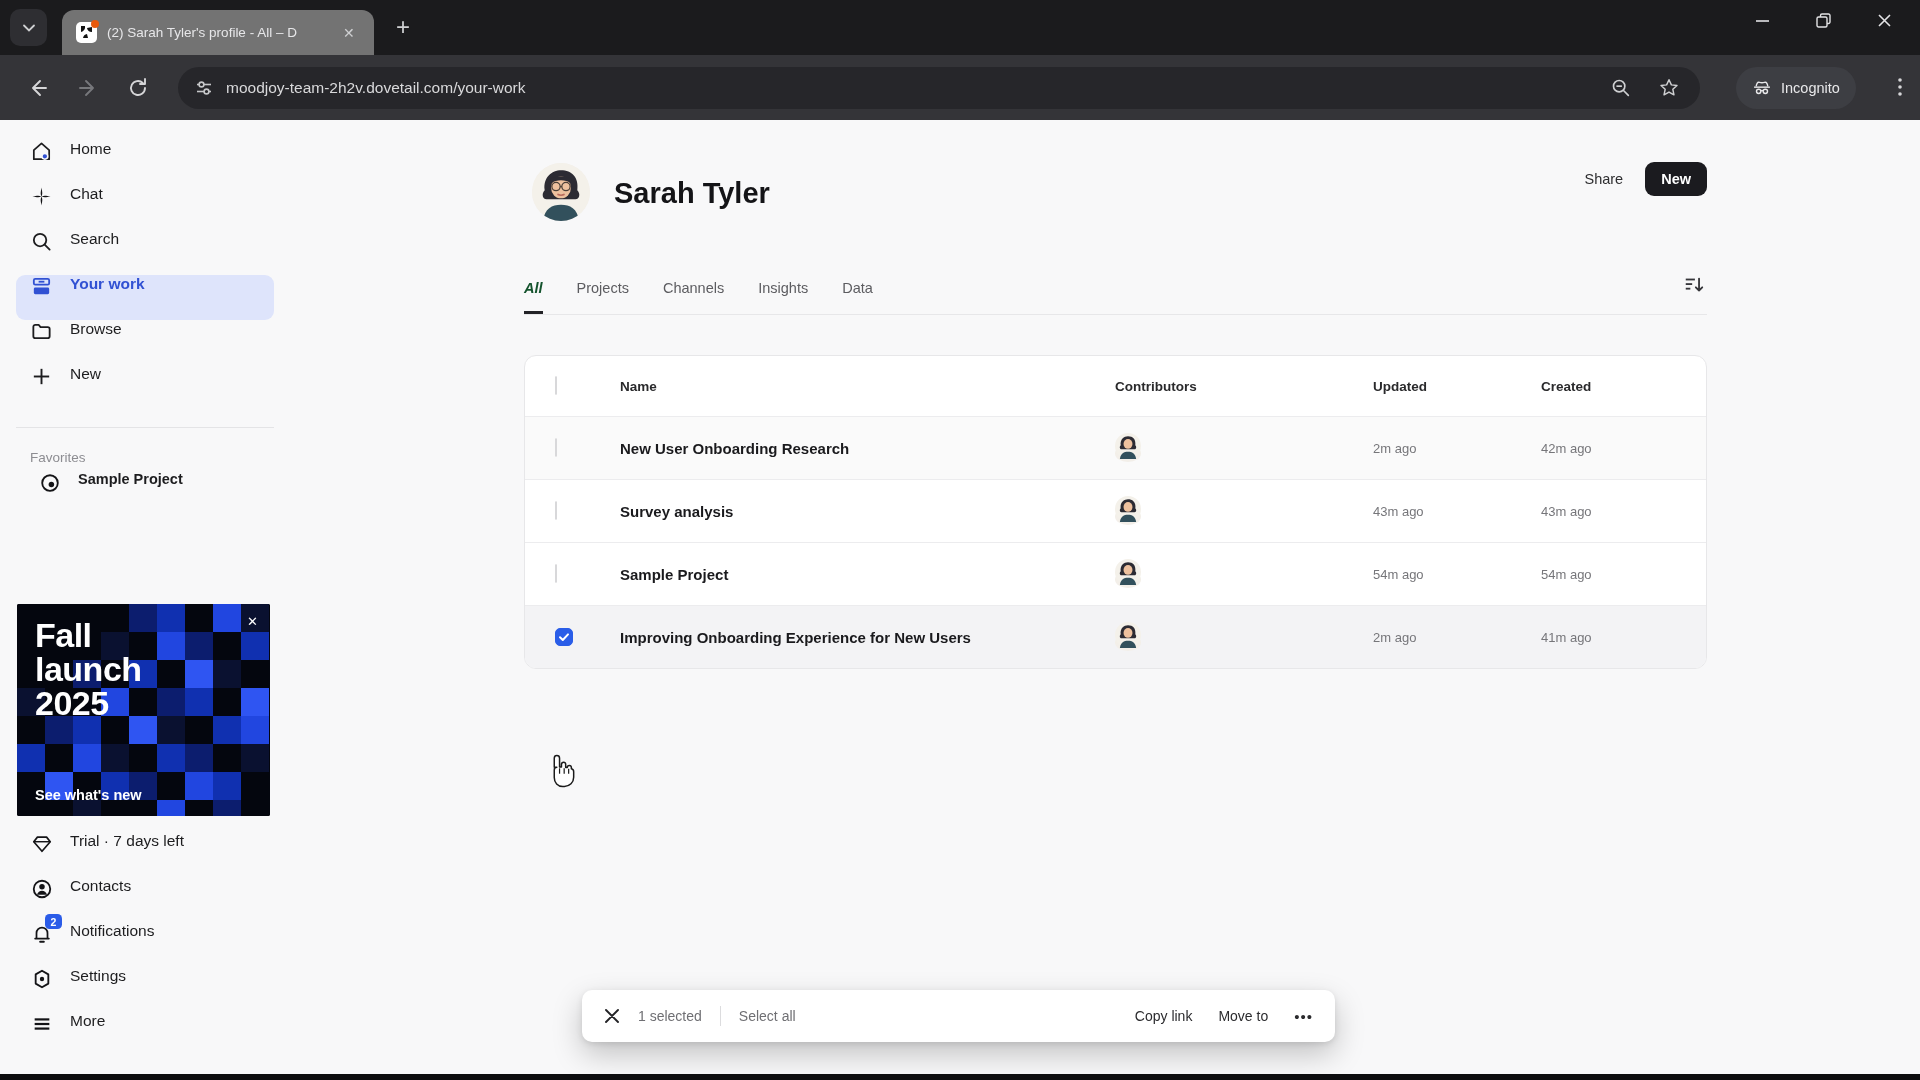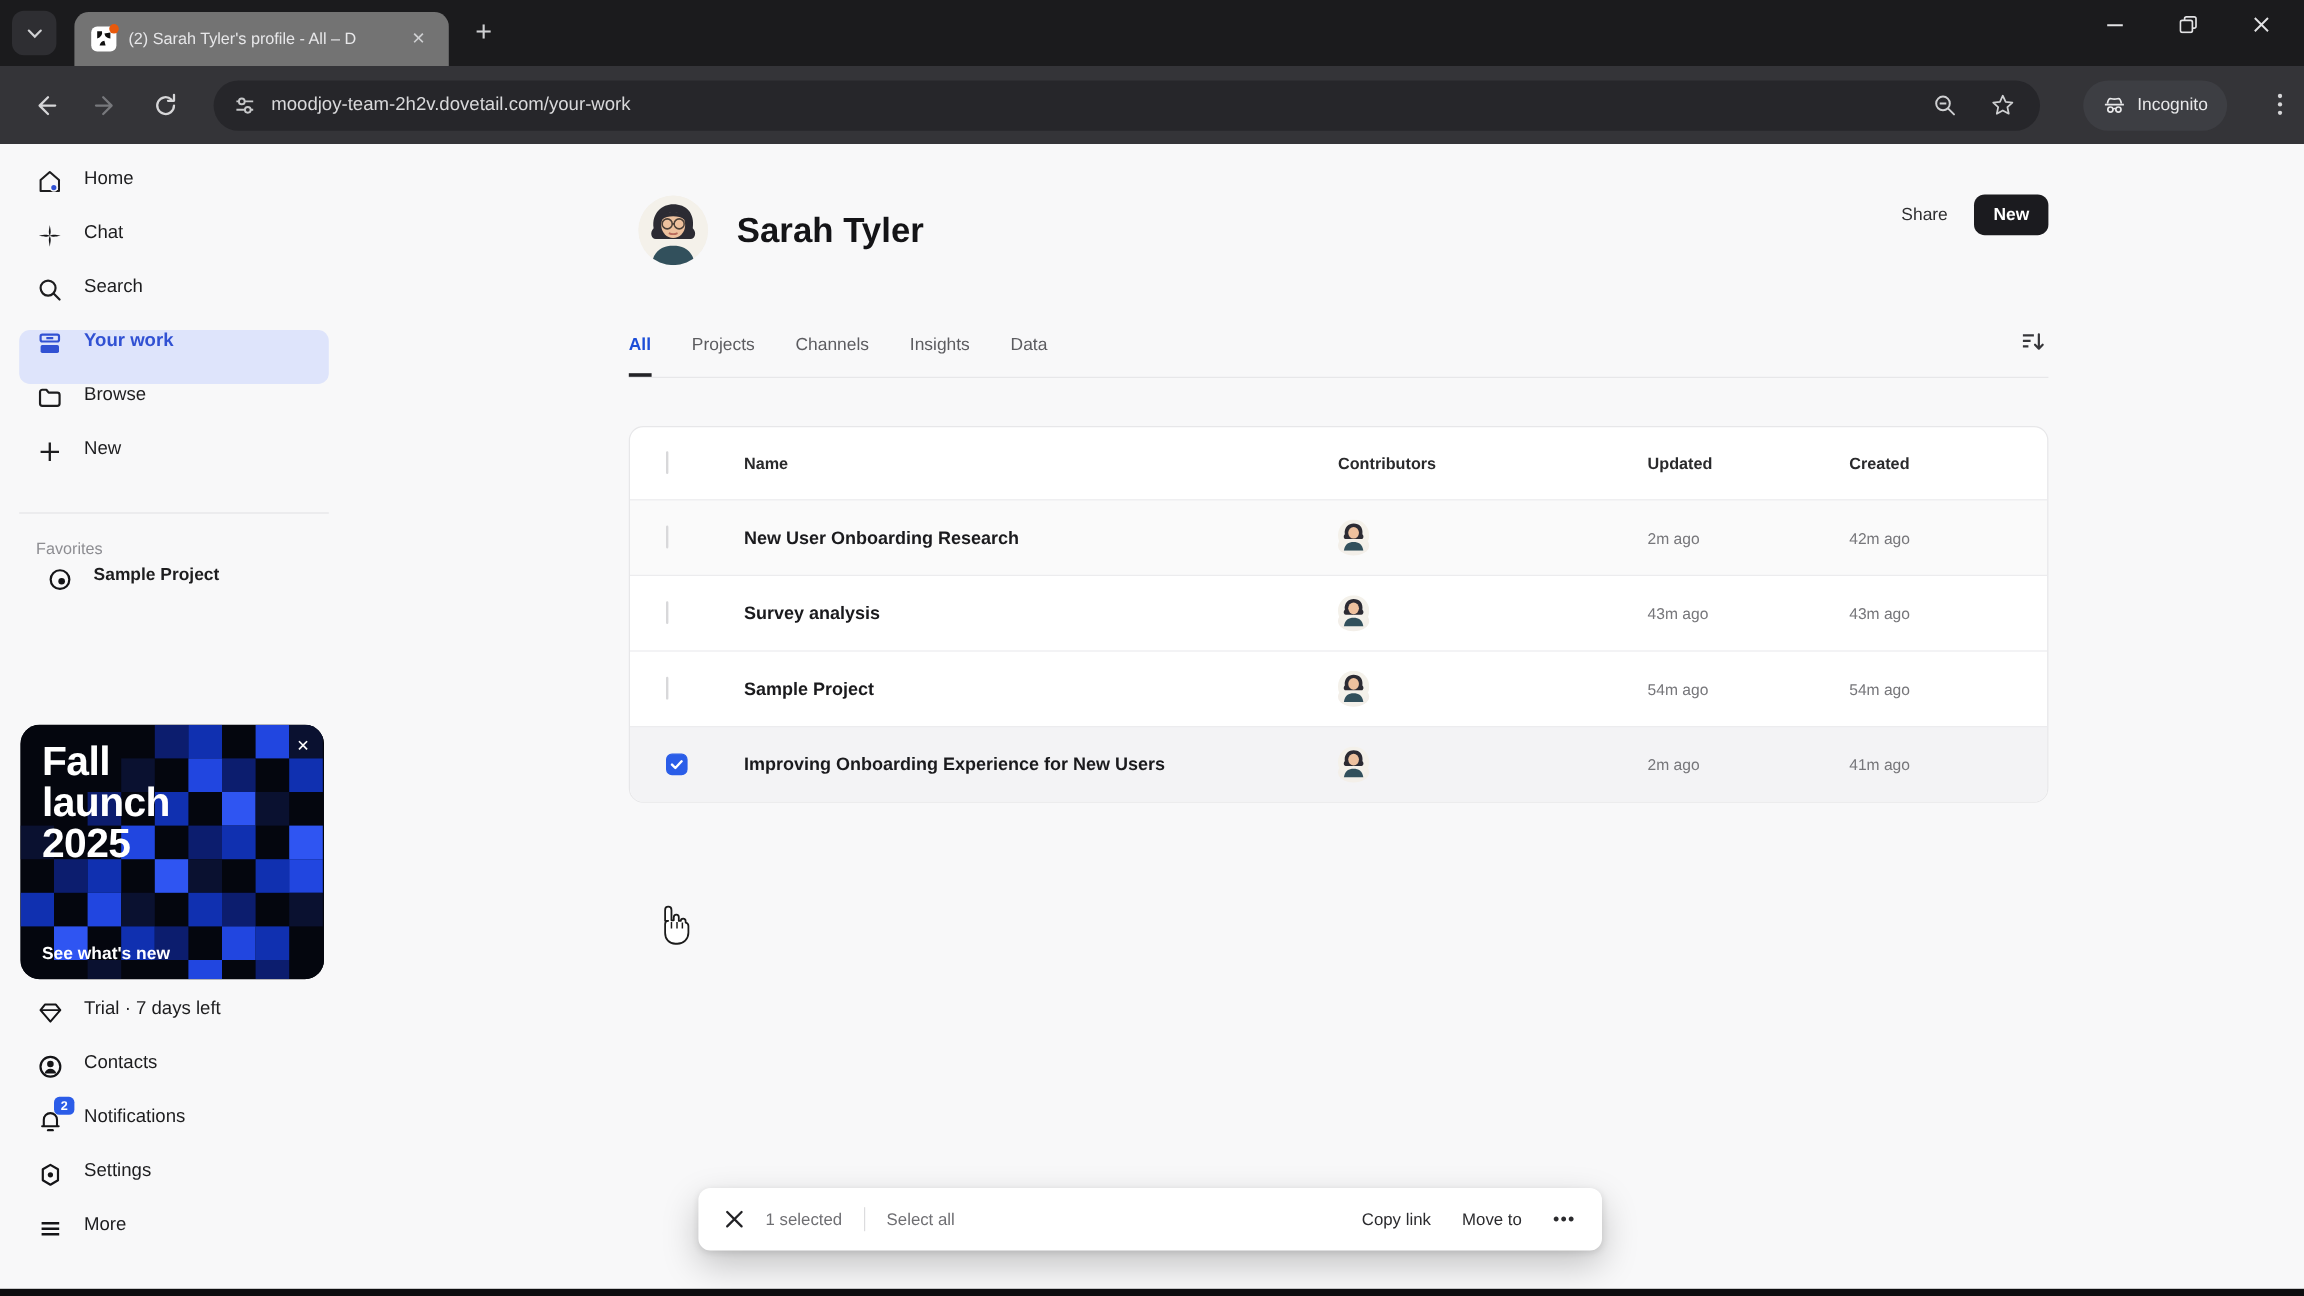--- a/index.html
+++ b/index.html
@@ -29,40 +29,40 @@
   .bottom-strip { position:absolute; left:0; bottom:0; width:1920px; height:6px; background:#0d0d0f; }
 
   
   .sidebar { position:absolute; left:0; top:0; width:290px; height:954px; }
   .side-list { padding-top:20px; }
   .side-item { height:45px; display:flex; gap:17px; margin:0 16px; padding:0 14px; border-radius:9px; font-size:15.5px; color:#1d1d1f; }
   .side-item .ic { width:23px; height:23px; flex:none; display:flex; align-items:center; justify-content:center; }
   .side-item.active { background:#dee4fb; color:#3151d3; font-weight:700; }
   .side-divider { height:1px; background:#e4e4e6; margin:17px 16px 0 16px; }
   .fav-label { font-size:13.5px; color:#8d8d92; margin:22px 0 6px 30px; }
-  .banner { position:absolute; left:17px; top:484px; width:253px; height:212px; border-radius:16px; background:#04060e; overflow:hidden; }
+  .banner { position:absolute; left:17px; top:484px; width:253px; height:212px; border-radius:2px; background:#04060e; overflow:hidden; }
   .banner svg.mosaic { position:absolute; left:0; top:0; }
   .banner-title { position:absolute; left:18px; top:14px; width:150px; color:#fff; font-size:34px; font-weight:700; line-height:1.0; letter-spacing:-0.5px; }
   .banner-close { position:absolute; right:12px; top:10px; color:#fff; font-size:13px; }
   .banner-link { position:absolute; left:18px; bottom:13px; color:#fff; font-size:14.5px; font-weight:700; }
   .side-footer { position:absolute; left:0; top:712px; width:290px; }
   .bell-wrap { position:relative; }
   .badge { position:absolute; top:-8px; right:-9px; min-width:17px; height:15px; background:#2b5ce8; border-radius:4.5px; color:#fff; font-size:10.5px; font-weight:700; display:flex; align-items:center; justify-content:center; padding:0 3px; }
 
   
   .main { position:absolute; left:302px; top:0; width:1630px; height:752px; }
   .content { position:absolute; left:222px; top:0; width:1183px; }
   .avatar-lg { position:absolute; left:8px; top:43px; width:58px; height:58px; border-radius:50%; overflow:hidden; background:#f3efe9; }
   .page-title { position:absolute; left:90px; top:57px; font-size:29px; font-weight:700; color:#141417; }
   .header-actions { position:absolute; right:0px; top:42px; display:flex; align-items:center; gap:22px; }
   .share-btn { font-size:14.5px; color:#2e2e30; font-weight:500; }
   .new-btn { background:#1b1b1f; color:#fff; font-size:14.5px; font-weight:700; border-radius:9px; padding:9px 16px; }
   .tabs-row { position:absolute; left:0; top:160px; width:1183px; border-bottom:1px solid #e7e7e9; display:flex; }
   .tab-link { font-size:14.5px; color:#5c5c60; padding-bottom:15px; margin-right:34px; border-bottom:3px solid transparent; }
-  .tab-link.active { color:#1d4ed8; font-weight:700; border-bottom-color:#232327; }
+  .tab-link.active { color:#14532d; font-weight:700; border-bottom-color:#232327;font-style:italic; }
   .sort-btn { position:absolute; right:2px; top:-6px; }
 
   
   .table { position:absolute; left:0; top:235px; width:1183px; border:1px solid #e7e7e9; border-radius:12px; background:#fff; overflow:hidden; }
   .trow { display:grid; grid-template-columns:73px 473px 236px 146px 200px 55px; align-items:center; height:63px; border-top:1px solid #ececee;gap:22px; }
   .trow.thead { height:60px; border-top:none; }
   .thead .th { font-size:13.5px; font-weight:700; color:#2a2a2c; }
   .cell-check { padding-left:30px; }
   .checkbox { width:18px; height:18px; border:1.5px solid #d8d8da; border-radius:5px; background:#fff; }
   .checkbox.checked { background:#2a5de8; border-color:#2a5de8; display:flex; align-items:center; justify-content:center; }

